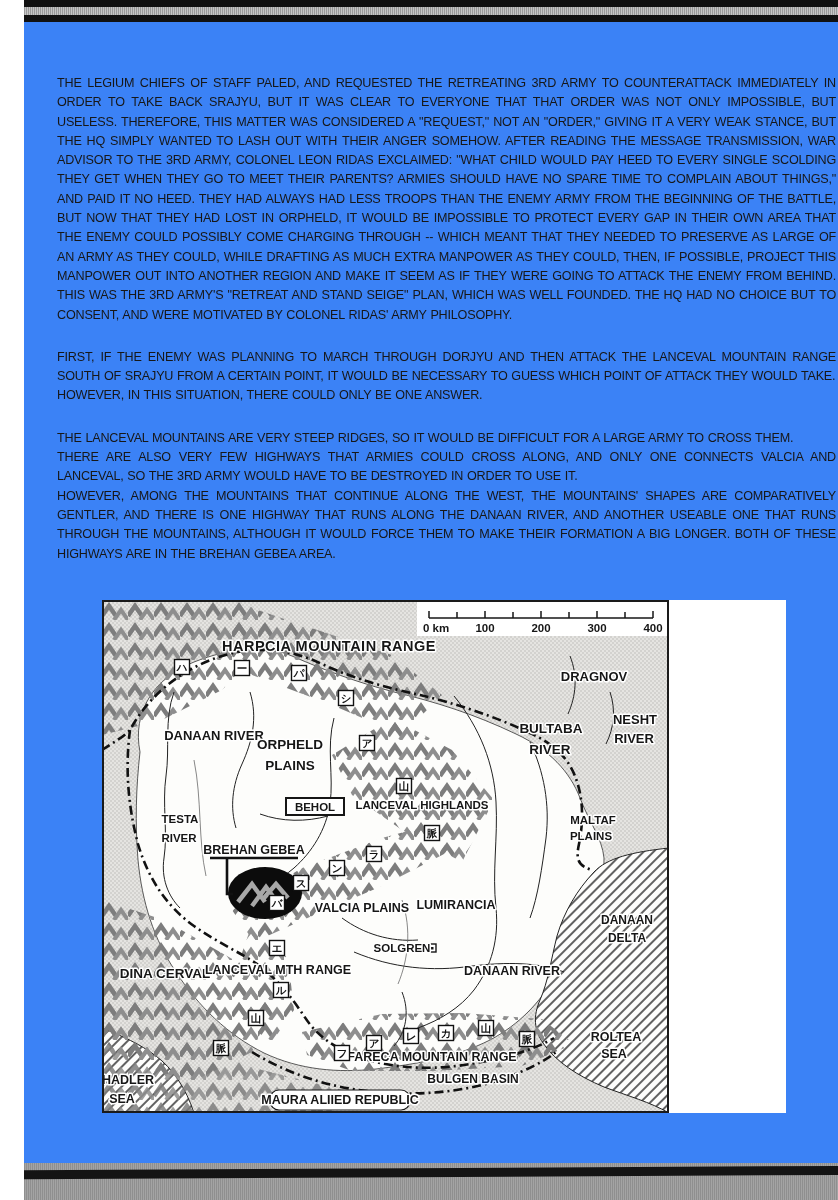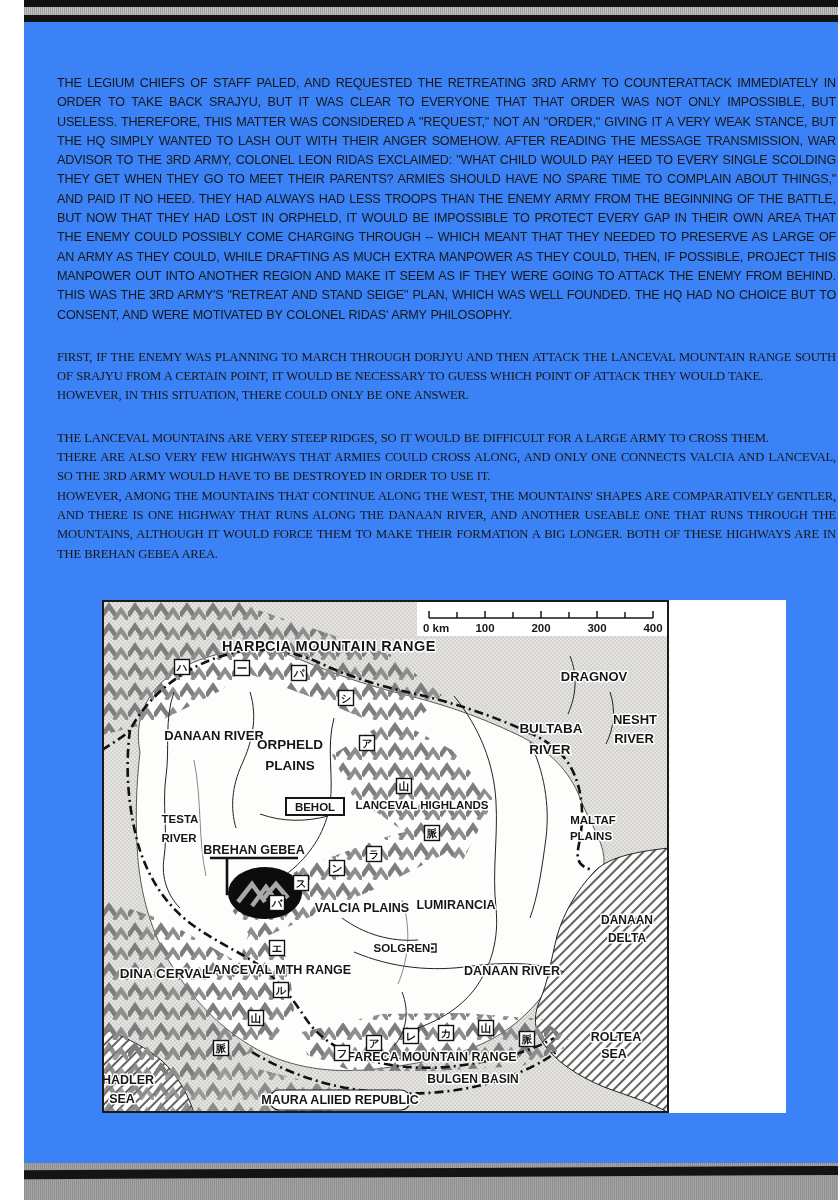--- a/index.html
+++ b/index.html
@@ -9,21 +9,21 @@
   
   .top-bar{position:absolute;left:0;top:0;width:838px;height:22px;}
   .top-bar .s1{height:7px;background:#111;}
   .top-bar .s2{height:8px;background:repeating-linear-gradient(90deg,#9a9a9a 0 1px,#c6c6c6 1px 2px);}
   .top-bar .s3{height:7px;background:#111;}
 
   
   .text-block{position:absolute;left:33px;top:74px;width:779px;color:#171717;}
   .para{margin:0;font-size:12.6px;line-height:19.3px;letter-spacing:-0.2px;
         text-align:justify;white-space:pre-wrap;word-spacing:0.5px;}
-  .para + .para{margin-top:23px;font-family:Liberation Serif, serif;}
+  .para + .para{margin-top:23px;}
 
   
   .map{position:absolute;left:78px;top:600px;width:684px;height:513px;background:#fff;}
   .map svg{display:block;}
   .lbl{font-family:"Liberation Sans","DejaVu Sans",sans-serif;font-weight:bold;fill:#161616;
        text-anchor:middle;paint-order:stroke;stroke:#ffffff;stroke-width:3px;stroke-linejoin:round;}
   .marker-char{font-family:"DejaVu Sans","Liberation Sans",sans-serif;font-size:10.5px;font-weight:bold;
        fill:#111;text-anchor:middle;}
   .scale-num{font-family:"Liberation Sans","DejaVu Sans",sans-serif;font-size:11.5px;font-weight:bold;
        fill:#161616;text-anchor:middle;}

